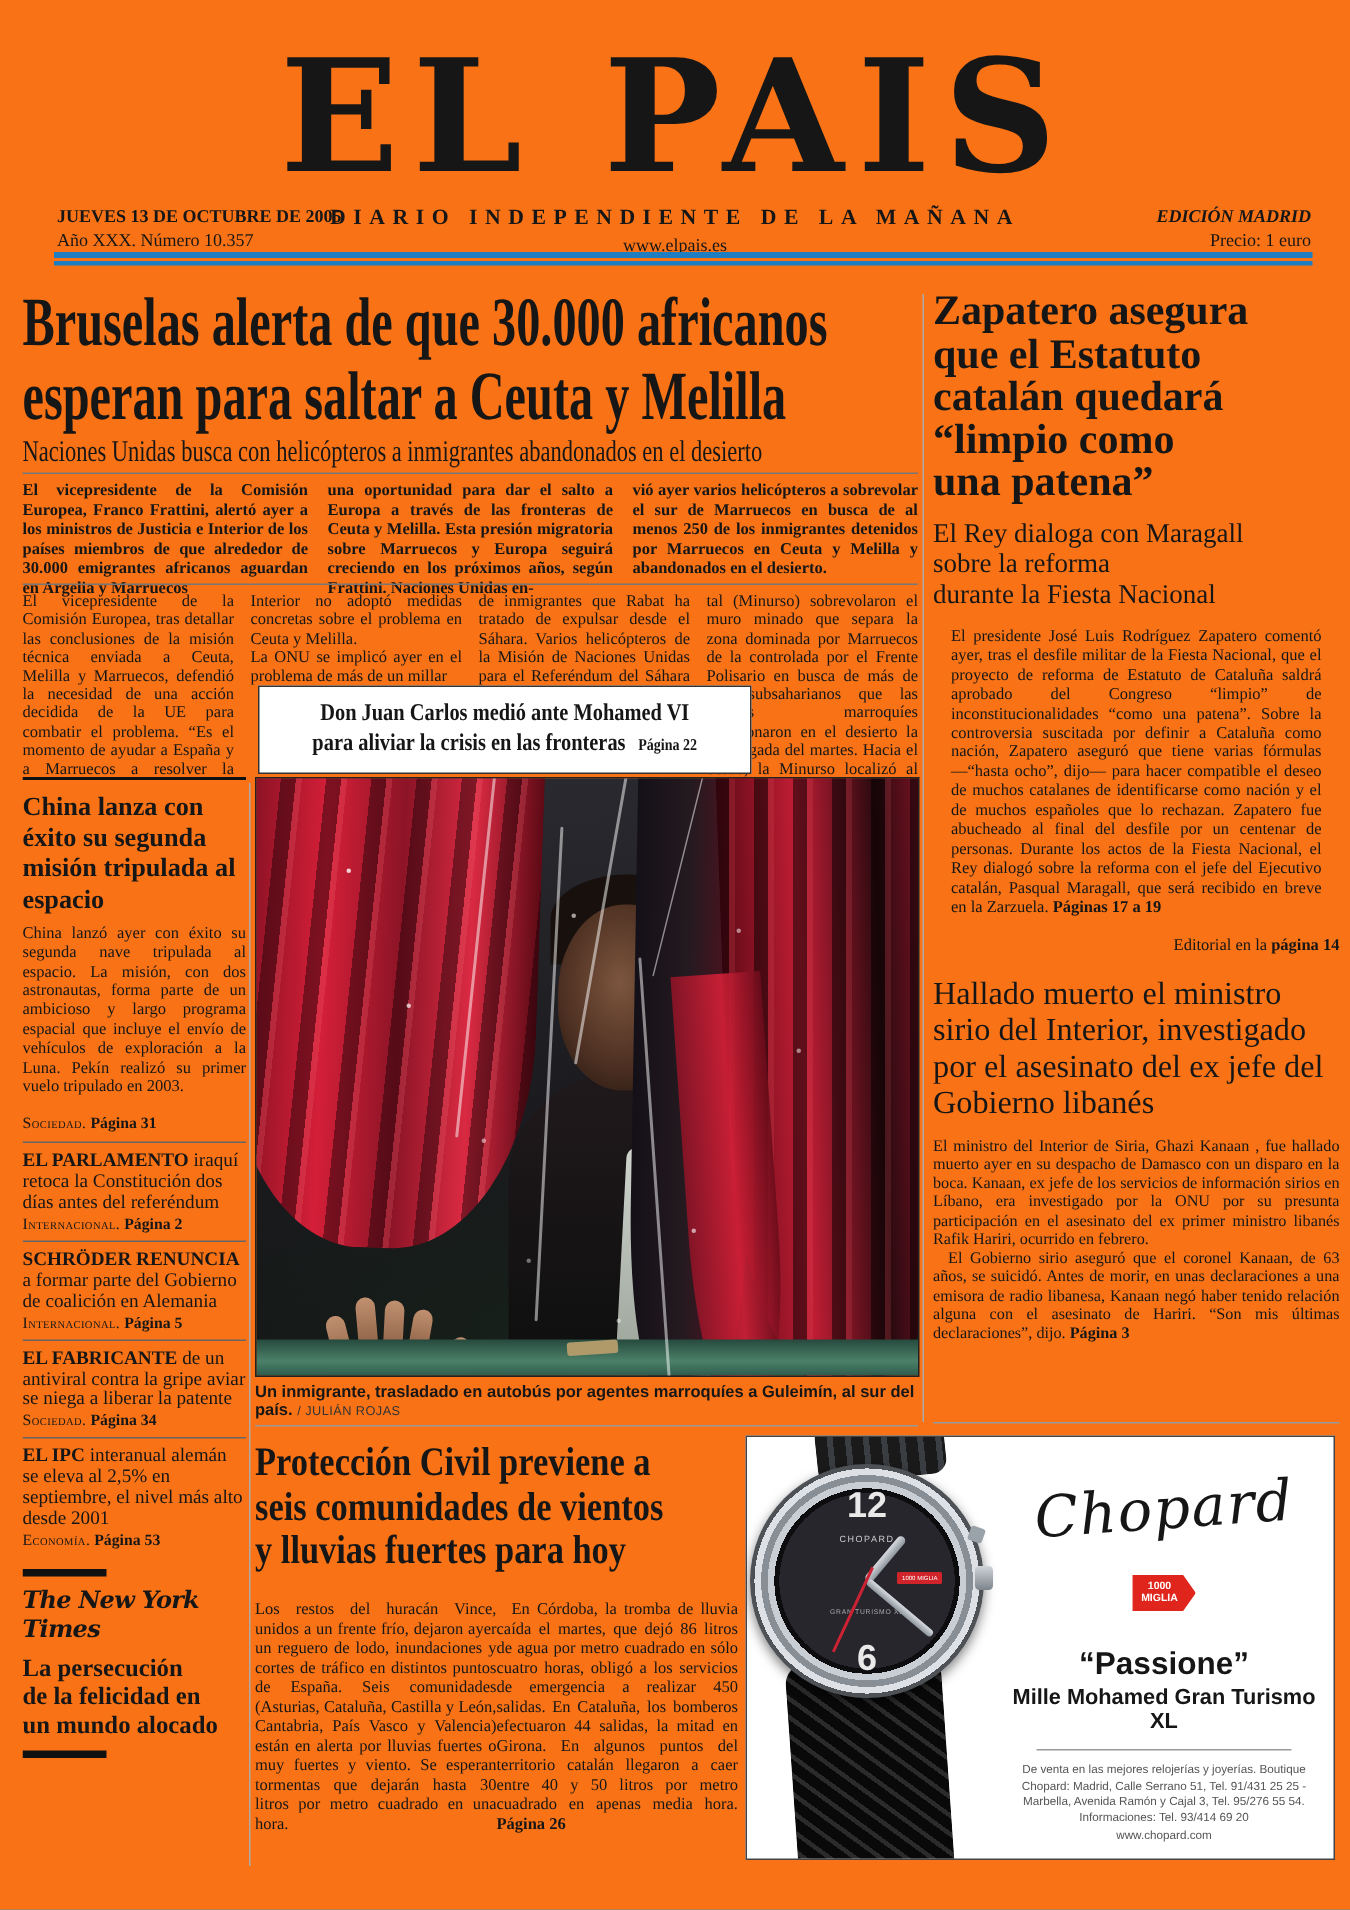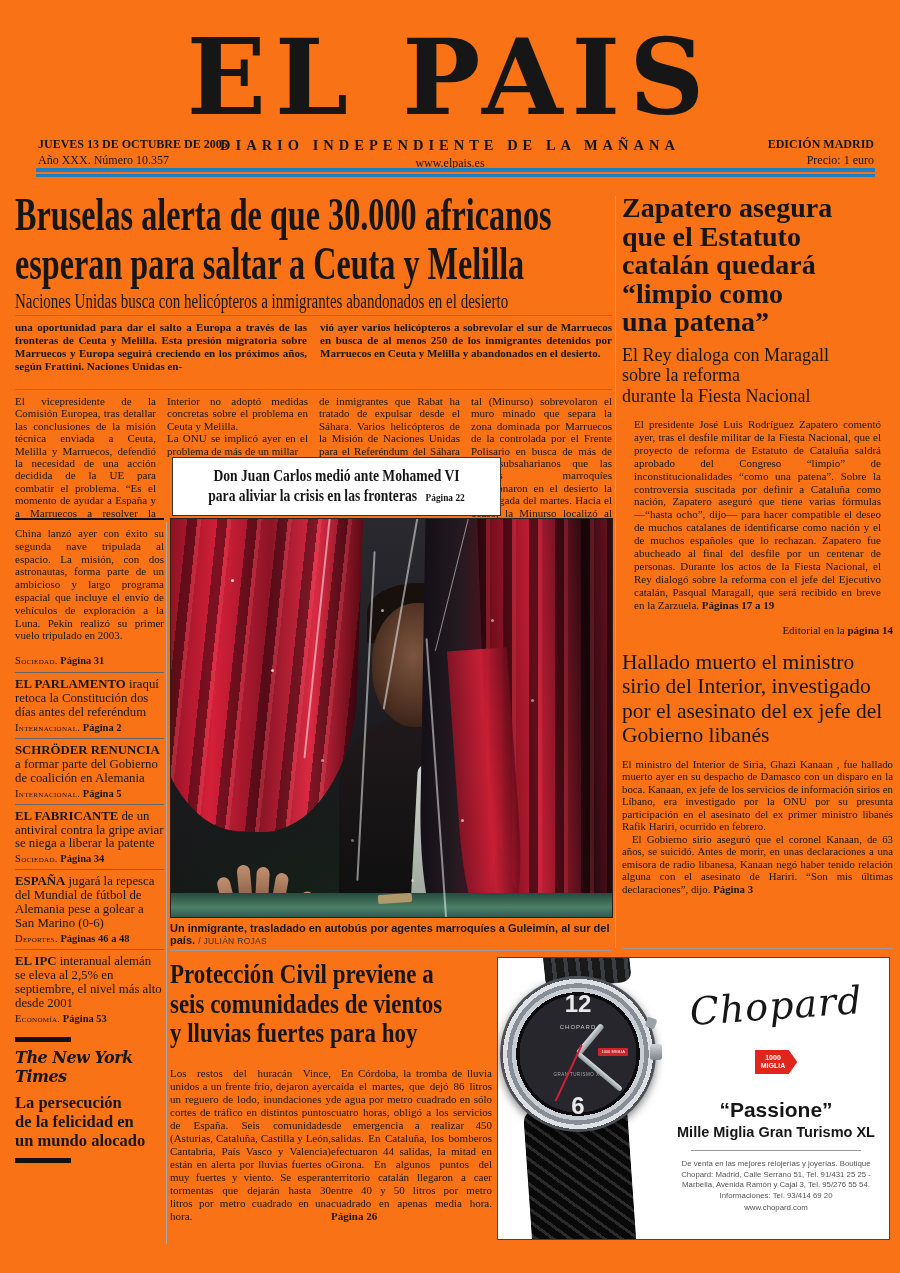--- a/index.html
+++ b/index.html
@@ -7,21 +7,21 @@
         font-family:"Liberation Serif","DejaVu Serif",serif;color:#161616;overflow:hidden;}
 
   
   .mh-title{position:absolute;top:24px;left:0;right:0;text-align:center;margin:0;
             font-family:"DejaVu Serif",serif;font-weight:bold;font-size:104px;line-height:108px;letter-spacing:9px;}
   .mh-tagline{position:absolute;top:137px;left:0;right:0;text-align:center;font-weight:bold;
               font-size:14.5px;letter-spacing:5px;}
   .mh-site{position:absolute;top:156px;left:0;right:0;text-align:center;font-size:12px;}
   .mh-date{position:absolute;top:137px;left:38px;font-size:12px;font-weight:bold;}
   .mh-issue{position:absolute;top:153px;left:38px;font-size:12px;}
-  .mh-edition{position:absolute;top:137px;right:26px;font-size:12px;font-weight:bold;text-align:right;}
+  .mh-edition{position:absolute;top:137px;right:26px;font-size:12px;font-weight:bold;text-align:right;font-style:italic;}
   .mh-price{position:absolute;top:153px;right:26px;font-size:12px;text-align:right;}
   .blue-rule{position:absolute;top:168px;left:36px;right:25px;height:2px;
              border-top:4px solid #1f7ec1;border-bottom:3px solid #1f7ec1;}
 
   
   .hrule{position:absolute;height:1px;background:#777;}
   .vrule{position:absolute;width:1px;background:#aaa;}
 
   
   .ls-head{position:absolute;left:15px;top:190px;margin:0;font-weight:bold;font-size:46px;line-height:49px;
@@ -175,20 +175,21 @@
     <div class="mh-price">Precio: 1 euro</div>
     <div class="blue-rule"></div>
   </header>
 
   <section>
     <h2 class="ls-head">Bruselas alerta de que 30.000 africanos
 esperan para saltar a Ceuta y Melilla</h2>
     <div class="ls-sub">Naciones Unidas busca con helicópteros a inmigrantes abandonados en el desierto</div>
     <div class="hrule" style="left:15px;top:315px;width:597px;"></div>
     <div class="ls-standfirst">
+      <p>El vicepresidente de la Comisión Europea, Franco Frattini, alertó ayer a los ministros de Justicia e Interior de los países miembros de que alrededor de 30.000 emigrantes africanos aguardan en Argelia y Marruecos</p>
       <p>una oportunidad para dar el salto a Europa a través de las fronteras de Ceuta y Melilla. Esta presión migratoria sobre Marruecos y Europa seguirá creciendo en los próximos años, según Frattini. Naciones Unidas en-</p>
       <p>vió ayer varios helicópteros a sobrevolar el sur de Marruecos en busca de al menos 250 de los inmigrantes detenidos por Marruecos en Ceuta y Melilla y abandonados en el desierto.</p>
     </div>
     <div class="hrule" style="left:15px;top:389px;width:597px;"></div>
     <div class="ls-body">
       <p>El vicepresidente de la Comisión Europea, tras detallar las conclusiones de la misión técnica enviada a Ceuta, Melilla y Marruecos, defendió la necesidad de una acción decidida de la UE para combatir el problema. “Es el momento de ayudar a España y a Marruecos a resolver la situación”, declaró. La reunión de ministros de Justicia e</p>
       <p>Interior no adoptó medidas concretas sobre el problema en Ceuta y Melilla.
 La ONU se implicó ayer en el problema de más de un millar</p>
       <p>de inmigrantes que Rabat ha tratado de expulsar desde el Sáhara. Varios helicópteros de la Misión de Naciones Unidas para el Referéndum del Sáhara Occiden-</p>
       <p><span>tal (Minurso) sobrevolaron el muro minado que separa la zona dominada por Marruecos de la controlada por el Frente Polisario en busca de más de 250 subsaharianos que las fuerzas marroquíes abandonaron en el desierto la madrugada del martes. Hacia el ocaso, la Minurso localizó al primer grupo de inmigrantes.</span> </p>
@@ -214,38 +215,35 @@
     <p class="ed-ref"><span>Editorial en la</span> <b>página 14</b></p>
     <h2 class="s-head">Hallado muerto el ministro sirio del Interior, investigado por el asesinato del ex jefe del Gobierno libanés</h2>
     <div class="s-body">
       <p>El ministro del Interior de Siria, Ghazi Kanaan , fue hallado muerto ayer en su despacho de Damasco con un disparo en la boca. Kanaan, ex jefe de los servicios de información sirios en Líbano, era investigado por la ONU por su presunta participación en el asesinato del ex primer ministro libanés Rafik Hariri, ocurrido en febrero.</p>
       <p><span>El Gobierno sirio aseguró que el coronel Kanaan, de 63 años, se suicidó. Antes de morir, en unas declaraciones a una emisora de radio libanesa, Kanaan negó haber tenido relación alguna con el asesinato de Hariri. “Son mis últimas declaraciones”, dijo.</span> <b class="pgref">Página 3</b></p>
     </div>
   </aside>
 
   <aside class="left-rail">
     <div class="rail-toprule"></div>
+    <h3 class="china-head">China lanza con éxito su segunda misión tripulada al espacio</h3>
     <p class="china-body">China lanzó ayer con éxito su segunda nave tripulada al espacio. La misión, con dos astronautas, forma parte de un ambicioso y largo programa espacial que incluye el envío de vehículos de exploración a la Luna. Pekín realizó su primer vuelo tripulado en 2003.</p>
     <div class="sect-line"><span class="sc">Sociedad.</span> <b>Página 31</b></div>
 
     <div class="brief">
       <p><span class="blead">EL PARLAMENTO</span><span> iraquí retoca la Constitución dos días antes del referéndum</span></p>
       <div class="sect-line"><span class="sc">Internacional.</span> <b>Página 2</b></div>
     </div>
     <div class="brief">
       <p><span class="blead">SCHRÖDER RENUNCIA</span><span> a formar parte del Gobierno de coalición en Alemania</span></p>
       <div class="sect-line"><span class="sc">Internacional.</span> <b>Página 5</b></div>
     </div>
     <div class="brief">
       <p><span class="blead">EL FABRICANTE</span><span> de un antiviral contra la gripe aviar se niega a liberar la patente</span></p>
       <div class="sect-line"><span class="sc">Sociedad.</span> <b>Página 34</b></div>
-    </div>
-    <div class="brief">
-      <p><span class="blead">ESPAÑA</span><span> jugará la repesca del Mundial de fútbol de Alemania pese a golear a San Marino (0-6)</span></p>
-      <div class="sect-line"><span class="sc">Deportes.</span> <b>Páginas 46 a 48</b></div>
     </div>
     <div class="brief">
       <p><span class="blead">EL IPC</span><span> interanual alemán se eleva al 2,5% en septiembre, el nivel más alto desde 2001</span></p>
       <div class="sect-line"><span class="sc">Economía.</span> <b>Página 53</b></div>
     </div>
 
     <div class="mini-bar"></div>
     <div class="nyt-logo">The New York Times</div>
     <h3 class="nyt-head">La persecución
 de la felicidad en
@@ -312,20 +310,20 @@
         <div class="w-hand h-min"></div>
         <div class="h-sec"></div>
       </div>
       <div class="w-crown"></div>
       <div class="w-pusher"></div>
     </div>
     <div class="ad-right">
       <div class="ad-brand">Chopard</div>
       <div><span class="ad-badge"><span>1000</span><br><span>MIGLIA</span></span></div>
       <div class="ad-tag">“Passione”</div>
-      <div class="ad-product">Mille Miglia Gran Turismo XL</div>
+      <div class="ad-product">Mille Mohamed Gran Turismo XL</div>
       <div class="ad-sep"></div>
       <p class="ad-fine">De venta en las mejores relojerías y joyerías. Boutique Chopard: Madrid, Calle Serrano 51, Tel. 91/431 25 25 - Marbella, Avenida Ramón y Cajal 3, Tel. 95/276 55 54. Informaciones: Tel. 93/414 69 20</p>
       <p class="ad-web">www.chopard.com</p>
     </div>
   </section>
 
 </div>
 
 </body></html>

